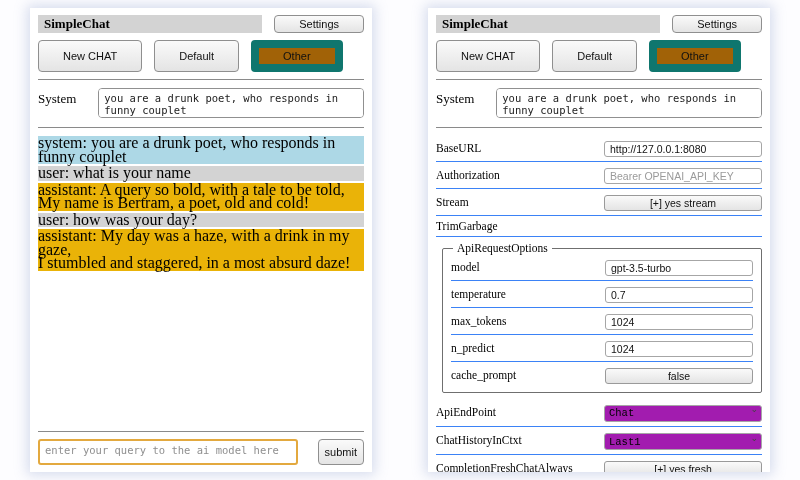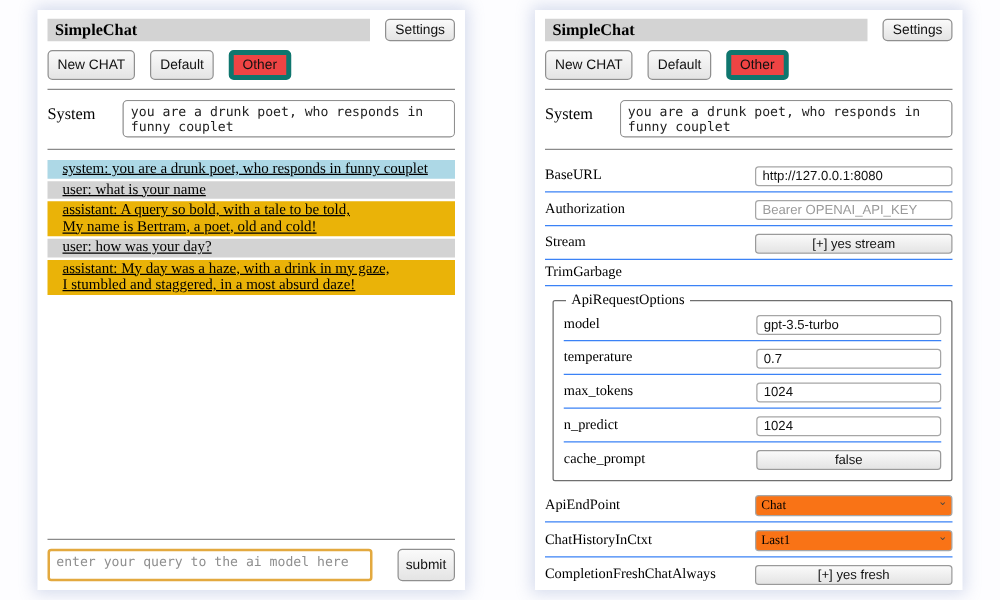--- a/index.html
+++ b/index.html
@@ -33,54 +33,53 @@
     padding: 2px 6px;
     height: 18px;
     line-height: 14px;
   }
   button {
     font-family: "Liberation Sans", sans-serif;
     font-size: 11px;
     background: linear-gradient(#fafafa, #e4e4e4);
     border: 1px solid #8f8f8f;
     border-radius: 4px;
-    padding: 2px 7px;
+    padding: 2px 24px;
     color: #111;
     cursor: pointer;
   }
   .sessions-row { display: flex; gap: 12px; margin-top: 7px; }
   .session-selected {
-    background: #ef4444;
-    border: 4px solid #0f766e;
+    background: #a16207;
+    border: 8px solid #0f766e;
   }
   hr.rule { border: none; border-top: 1px solid #8a8a8a; margin: 7px 0 6px 0; }
   
   .system-row { display: flex; align-items: flex-start; gap: 22px; margin: 2px 0 2px 0; }
   .sys-label { font-size: 13px; padding-top: 3px; }
   textarea {
     font-family: "DejaVu Sans Mono", monospace;
     font-size: 10.5px;
     color: #222;
     border: 1px solid #909090;
     border-radius: 4px;
     padding: 3px 5px;
     resize: none;
     outline: none;
   }
   textarea::placeholder { color: #8f8f8f; }
   .sys-input { flex: 1; height: 30px; }
   
   .chat-list { margin-top: 2px; }
   .msg {
-    font-size: 12px;
+    font-size: 16px;
     line-height: 13.5px;
-    padding: 0 4px 1px 12px;
+    padding: 0 4px 1px 0;
     margin-bottom: 2px;
     white-space: pre-line;
-    text-decoration: underline;
   }
   .msg.system { background: #add8e6; }
   .msg.user { background: #d3d3d3; }
   .msg.assistant { background: #eab308; }
   
   .settings-list { margin-top: 1px; }
   .srow {
     display: flex;
     align-items: center;
     justify-content: space-between;
@@ -106,27 +105,27 @@
     border: 1px solid #6f6f6f;
     border-radius: 2px;
     margin: 5px 0 5px 6px;
     padding: 0 8px 4px 8px;
   }
   fieldset legend { font-size: 11.5px; padding: 0 4px; margin-left: 2px; }
   fieldset .srow .control { width: 148px; flex: 0 0 148px; }
   fieldset .srow:last-child { border-bottom: none; }
   .select-wrap { position: relative; width: 158px; flex: 0 0 158px; }
   select {
-    font-family: Liberation Serif, serif;
+    font-family: Liberation Mono, monospace;
     font-size: 10.5px;
     width: 100%;
     height: 17px;
     border: 1px solid #a6a6a6;
     border-radius: 3px;
-    background: #f97316;
+    background: #a21caf;
     padding: 0 14px 0 4px;
     appearance: none;
     -webkit-appearance: none;
     outline: none;
   }
   .chev {
     position: absolute;
     right: 4px;
     top: 0;
     font-size: 9px;

